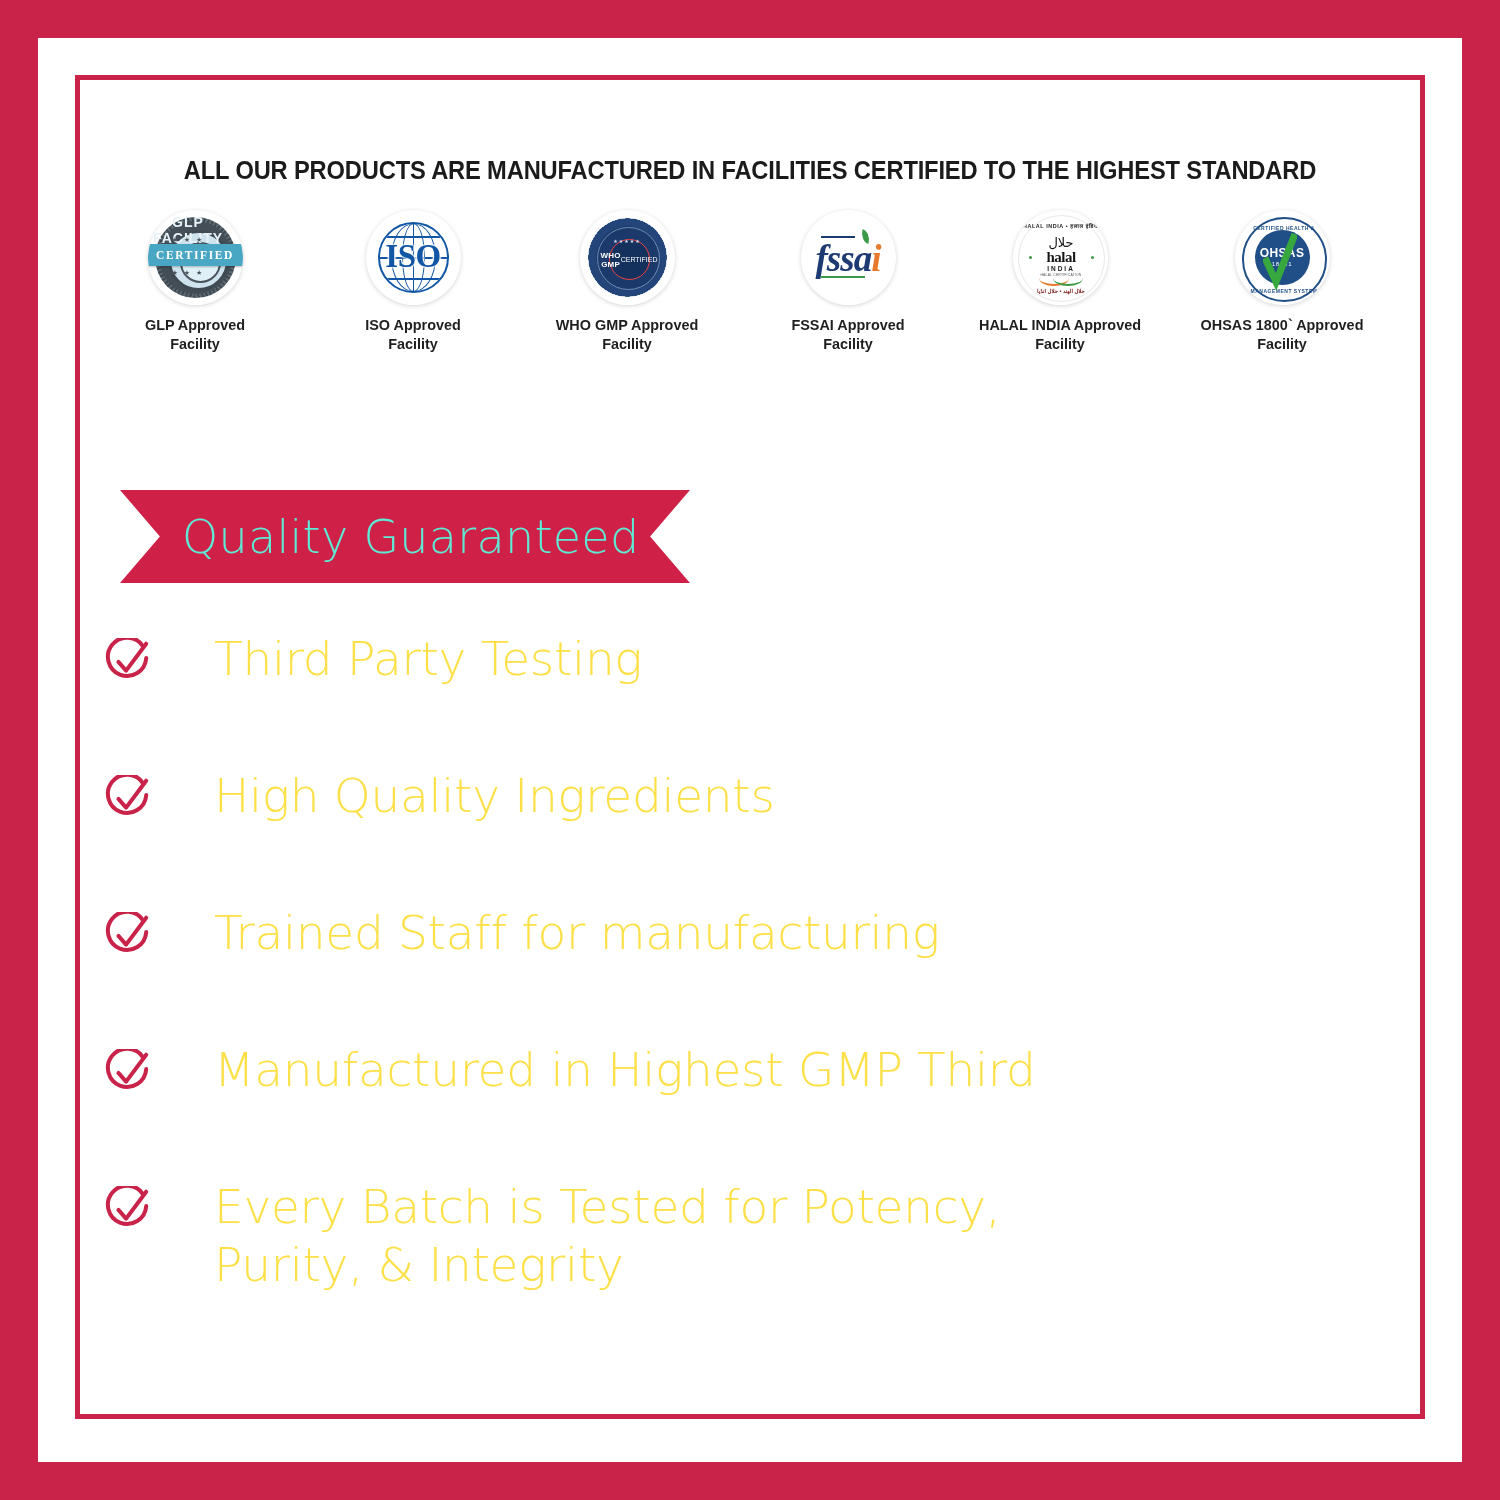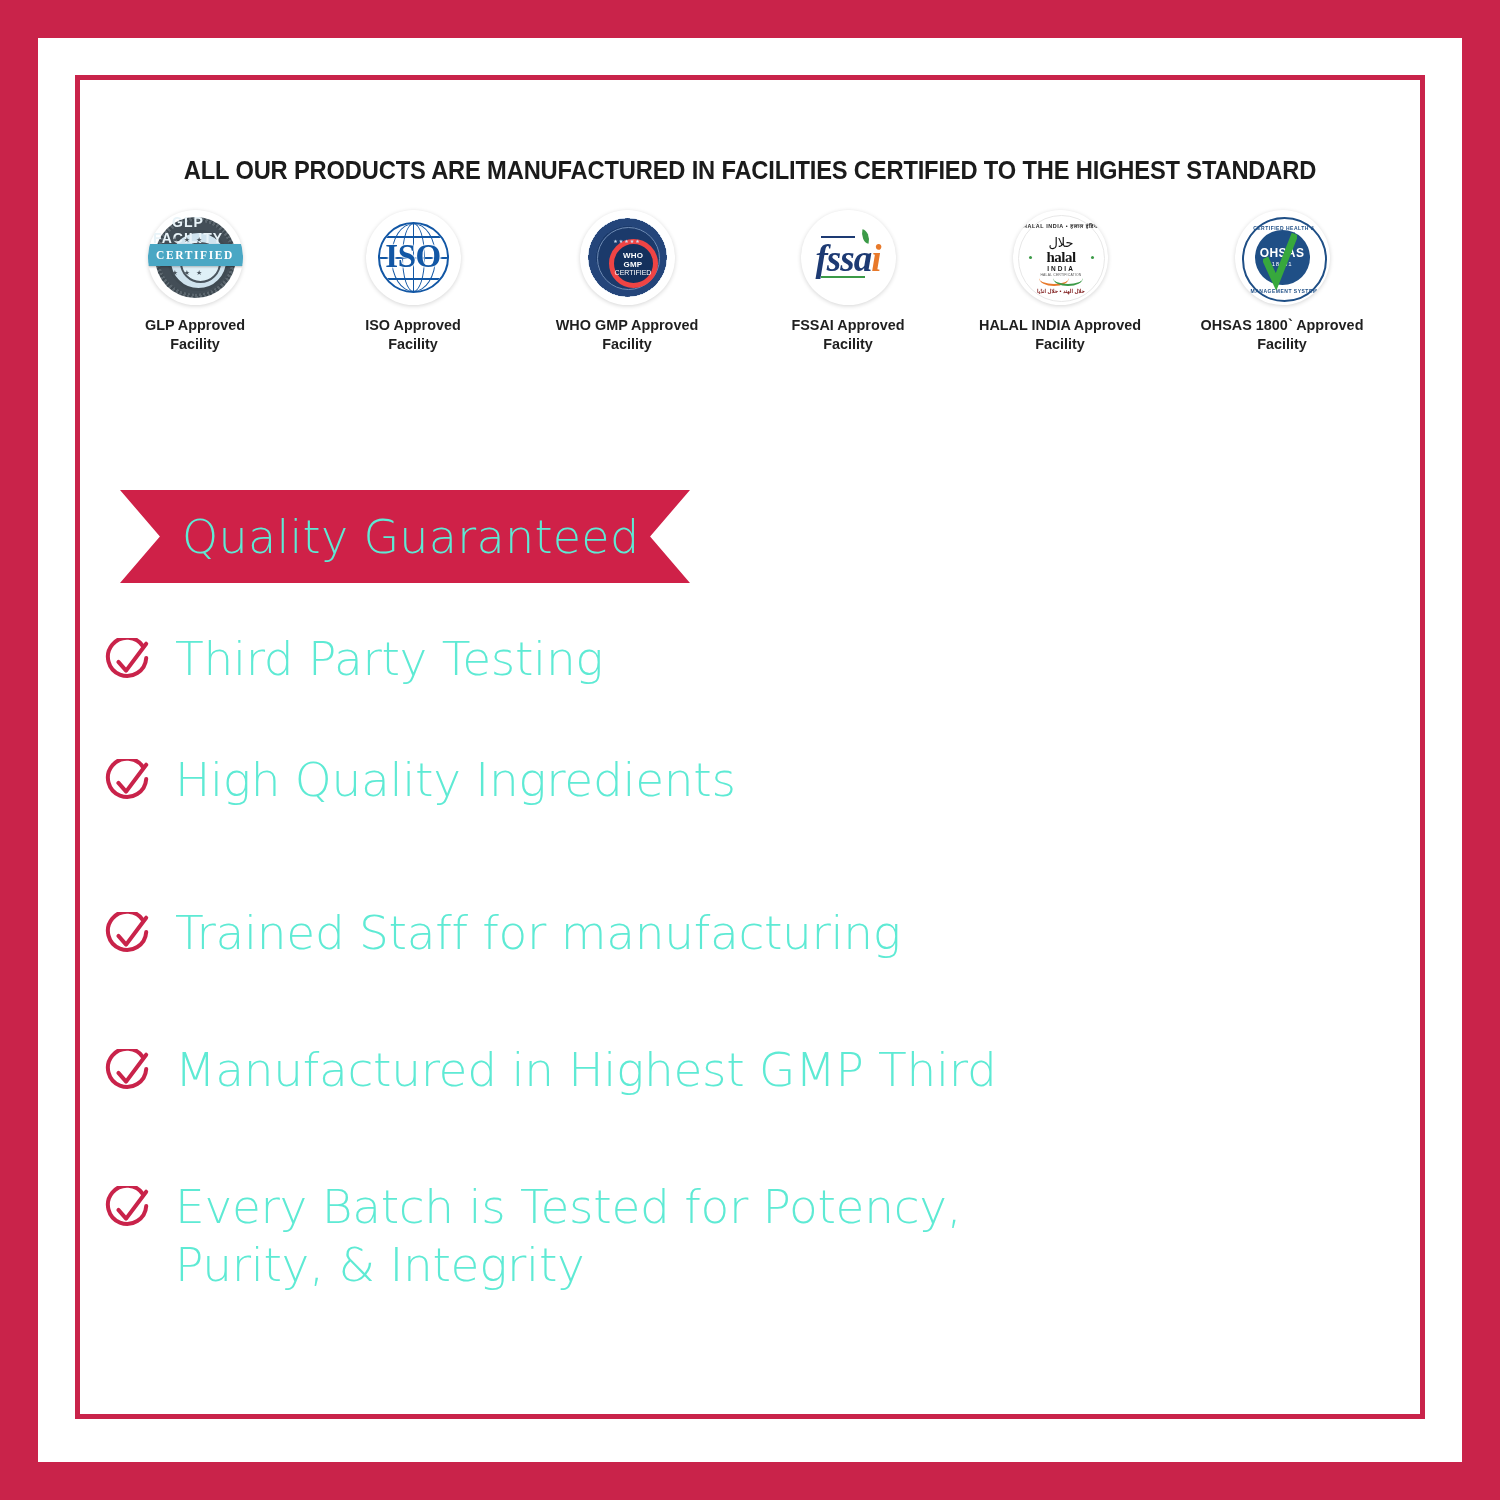--- a/index.html
+++ b/index.html
@@ -98,22 +98,22 @@
     font-family:Liberation Serif, serif;font-weight:bold;font-size:33px;color:#1257a5;
     letter-spacing:-0.5px;line-height:40px;
     text-shadow:0 0 2px #ffffff,0 0 3px #ffffff,1px 0 2px #ffffff,-1px 0 2px #ffffff;}
 
   
   .gmp-outer{position:absolute;left:8px;top:8px;width:79px;height:79px;border-radius:50%;
     background:radial-gradient(circle at 50% 50%,#1b3a6b 0 56%,#24457a 56% 70%,#9fb6d4 70% 100%);}
   .gmp-ring{position:absolute;left:9px;top:9px;width:61px;height:61px;border-radius:50%;
     background:#1b3a6b;border:1px solid #6f8cb5;}
   .gmp-core{position:absolute;left:11px;top:11px;width:39px;height:39px;border-radius:50%;
-    background:#14305c;border:5px solid #ef4444;
-    display:flex;flex-direction:column;align-items:center;justify-content:center;}
+    background:#14305c;border:1px solid #ef4444;
+    display:flex;flex-direction:row;align-items:center;justify-content:center;}
   .gmp-core b{font-size:8px;color:#ffffff;letter-spacing:0.2px;line-height:9px;}
   .gmp-core s{font-size:7px;color:#ffffff;text-decoration:none;line-height:8px;}
   .gmp-stars{position:absolute;left:0;top:20px;width:79px;text-align:center;font-size:5px;color:#cfdcee;letter-spacing:1px;}
 
   
   .fssai{position:absolute;left:0;top:0;width:95px;height:95px;}
   .fssai-word{position:absolute;left:0;top:27px;width:95px;text-align:center;
     font-family:"Liberation Serif", serif;font-style:italic;font-weight:bold;
     font-size:37px;color:#1d3a73;letter-spacing:-1px;}
   .fssai-word em{color:#e8792a;font-style:italic;}
@@ -178,23 +178,24 @@
     display:flex;align-items:flex-start;
   }
   .check-icon{
     flex:0 0 auto;width:46px;height:46px;margin-right:24px;margin-top:8px;
   }
   .check-label{
     font-family:"DejaVu Sans", sans-serif;
     font-weight:300;
     font-size:47px;
     line-height:58px;
-    color:#5eead4;
+    color:#fde047;
     letter-spacing:-0.3px;
     white-space:pre-line;
+    margin-left:39px;
   }
 </style>
 </head>
 <body>
 
 <div class="outer-frame">
   <div class="white-mat"></div>
   <div class="inner-rule"></div>
 
   <div class="stage">
@@ -317,21 +318,21 @@
     <div class="checklist">
 
       <div class="check-item" style="top:0px;">
         <svg class="check-icon" viewBox="0 0 48 48">
           <path d="M40 9 A20 20 0 1 0 43 21" fill="none" stroke="#c9234a" stroke-width="4.2" stroke-linecap="round"></path>
           <path d="M14 25 L22 34 L43 6" fill="none" stroke="#c9234a" stroke-width="4.2" stroke-linecap="round" stroke-linejoin="round"></path>
         </svg>
         <div class="check-label">Third Party Testing</div>
       </div>
 
-      <div class="check-item" style="top:121px;text-align:center;">
+      <div class="check-item" style="top:137px;text-align:center;">
         <svg class="check-icon" viewBox="0 0 48 48">
           <path d="M40 9 A20 20 0 1 0 43 21" fill="none" stroke="#c9234a" stroke-width="4.2" stroke-linecap="round"></path>
           <path d="M14 25 L22 34 L43 6" fill="none" stroke="#c9234a" stroke-width="4.2" stroke-linecap="round" stroke-linejoin="round"></path>
         </svg>
         <div class="check-label">High Quality Ingredients</div>
       </div>
 
       <div class="check-item" style="top:274px;">
         <svg class="check-icon" viewBox="0 0 48 48">
           <path d="M40 9 A20 20 0 1 0 43 21" fill="none" stroke="#c9234a" stroke-width="4.2" stroke-linecap="round"></path>

